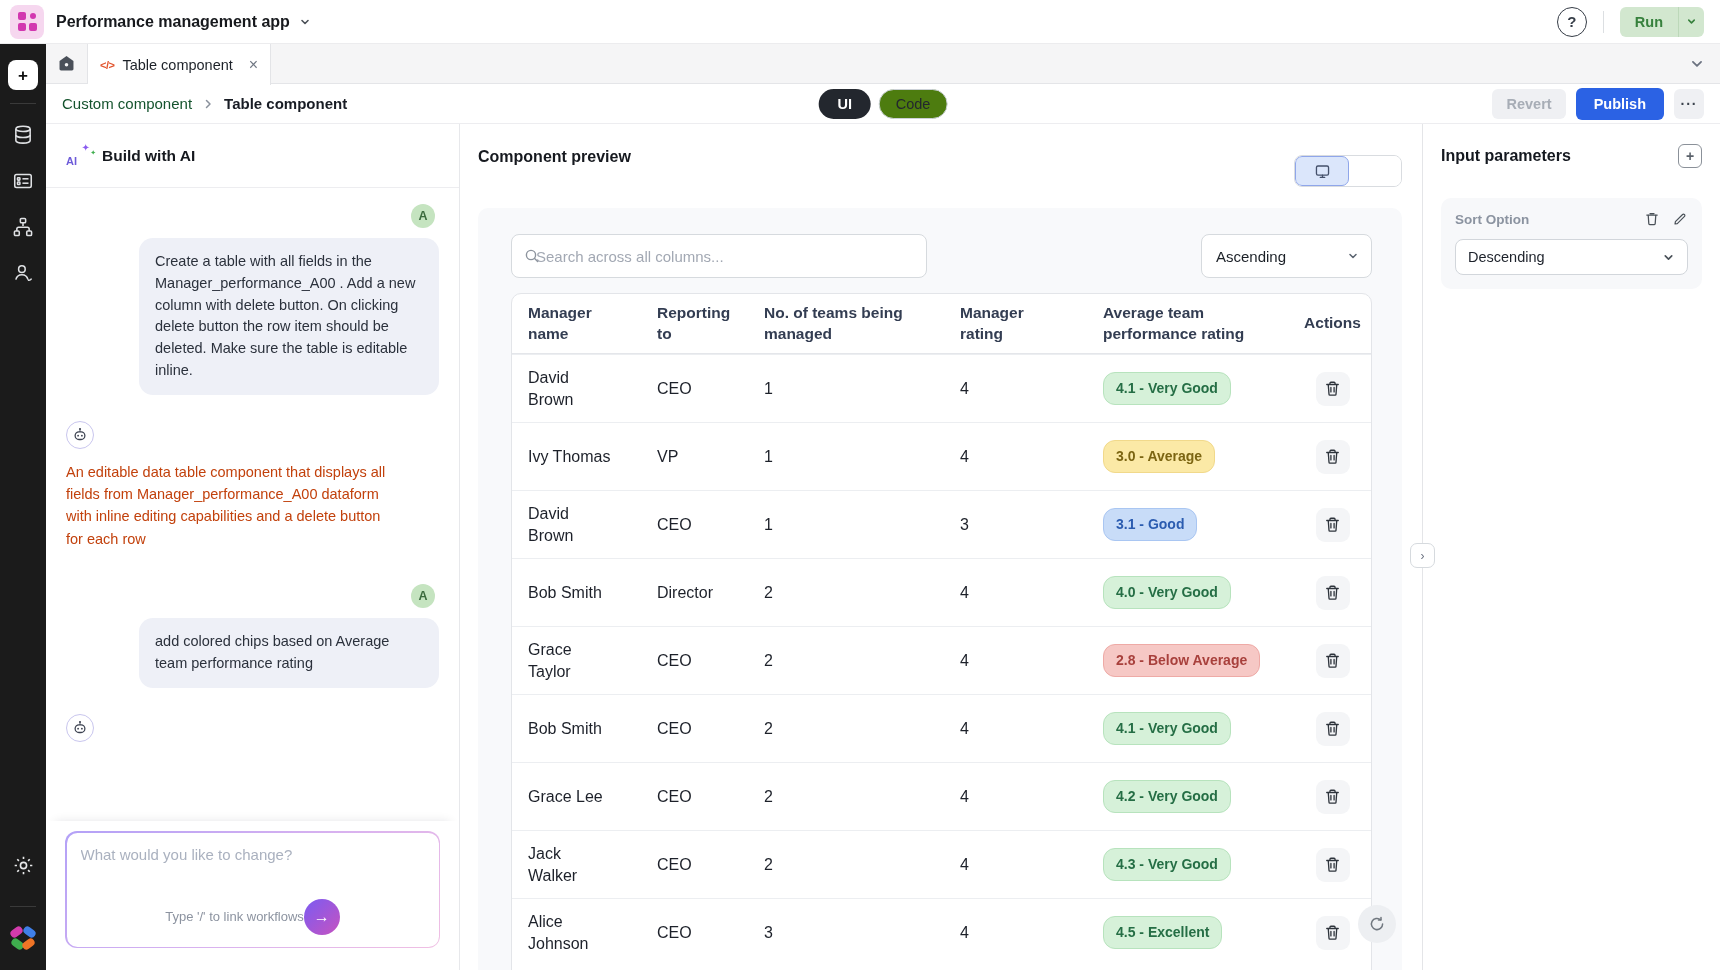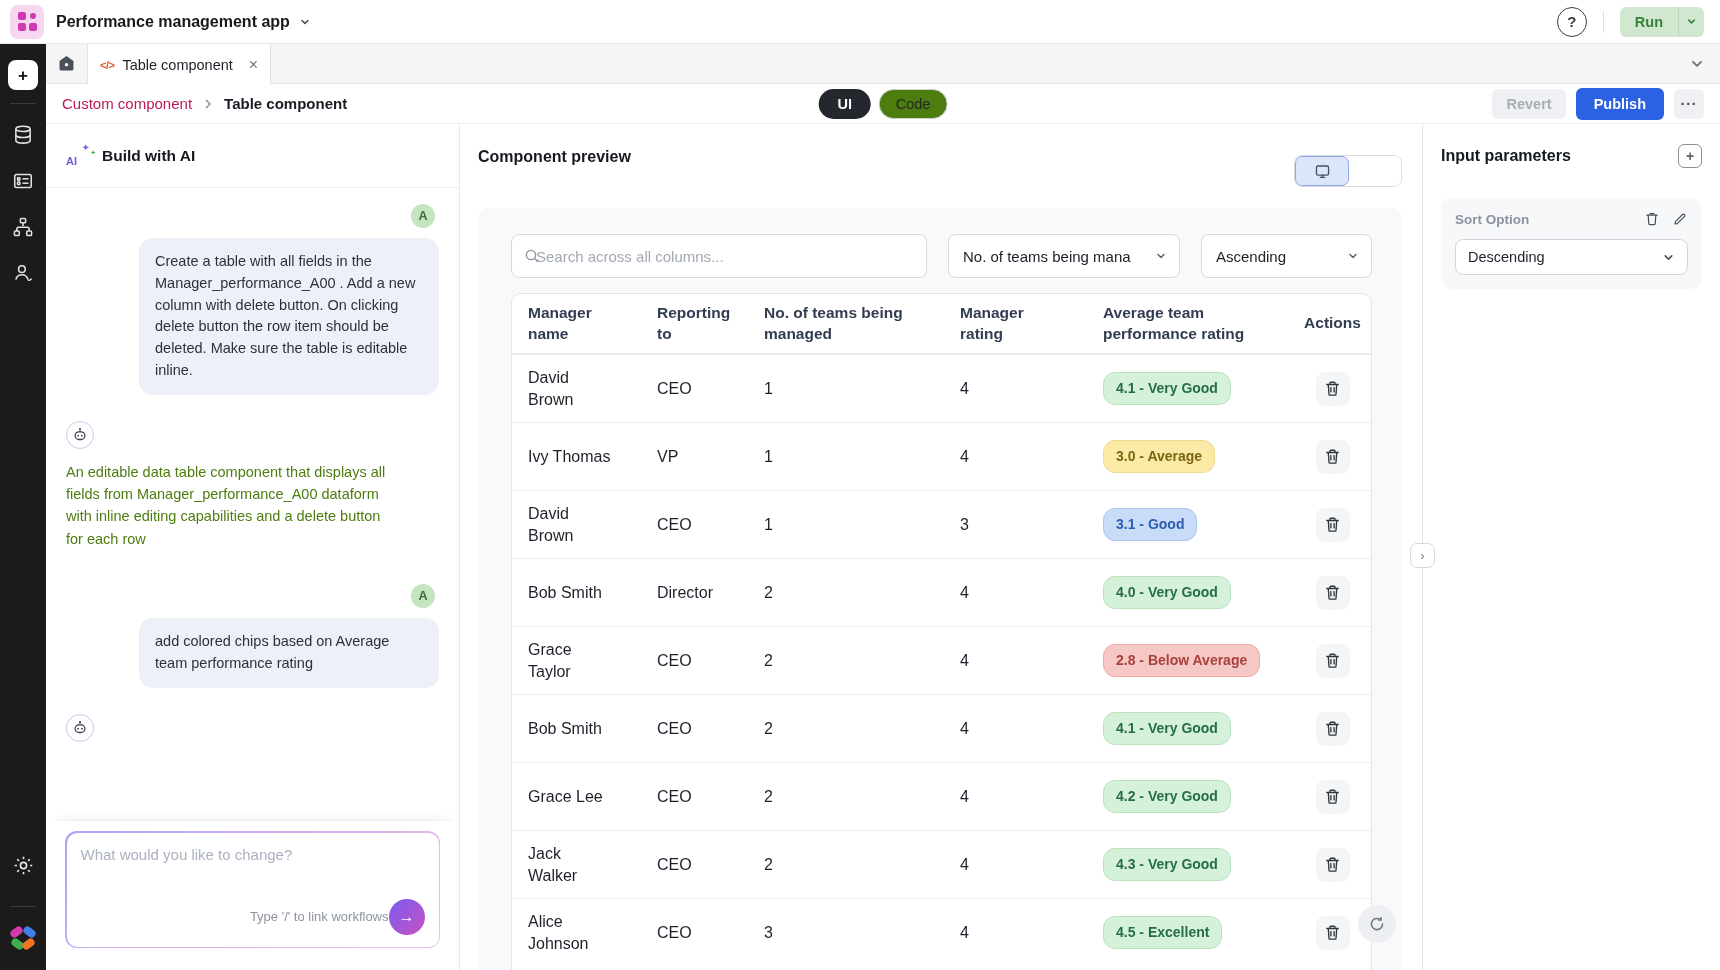--- a/index.html
+++ b/index.html
@@ -49,21 +49,21 @@
   .tab-active { display:flex; align-items:center; gap:8px; padding:0 12px; background:#fff;
     border-right:1px solid #e3e4e7; height:41px; cursor:pointer; }
   .codetag { font-size:11px; font-weight:700; color:#e2552e; letter-spacing:-0.5px; }
   .tablabel { font-size:14.5px; color:#1c2128; }
   .tabclose { font-size:16px; color:#707783; margin-left:8px; background:none; border:none; cursor:pointer; line-height:1; }
   .tabbar-chev { margin-left:auto; margin-right:16px; display:flex; align-items:center; cursor:pointer; background:none; border:none; }
 
   
   .crumbbar { position:absolute; left:46px; top:84px; width:1674px; height:40px; background:#fff;
     border-bottom:1px solid #ededf0; display:flex; align-items:center; padding:0 16px; z-index:9; }
-  .crumb-parent { font-size:15px; color:#be185d; cursor:pointer; }
+  .crumb-parent { font-size:15px; color:#14532d; cursor:pointer; }
   .crumb-sep { margin:0 10px; display:flex; }
   .crumb-current { font-size:15px; font-weight:700; color:#181c24; }
   .mode-toggle { position:absolute; left:50%; transform:translateX(-50%); display:flex; gap:8px; }
   .pill-ui { min-width:52px; height:30px; border-radius:16px; background:#23272e; color:#fff;
     font-weight:700; font-size:14.5px; border:none; padding:0 16px; cursor:pointer; }
   .pill-code { min-width:66px; height:30px; border-radius:16px; background:#4d7c0f; color:#23272e;
     font-size:14.5px; border:1px solid #ccd1d7; padding:0 16px; cursor:pointer; }
   .crumb-right { margin-left:auto; display:flex; align-items:center; gap:10px; }
   .revertbtn { height:30px; padding:0 14px; border-radius:6px; background:#eff0f3; color:#a7adb6;
     font-size:14.5px; font-weight:600; border:none; cursor:pointer;text-align:right; }
@@ -82,29 +82,29 @@
   .ai-icon .sp2 { position:absolute; right:-4px; top:4px; font-size:7px; color:#3fae4e; }
   .chat-title { font-size:15.5px; font-weight:700; color:#15181e; }
   .chat-scroll { flex:1; overflow:hidden; padding:16px 20px 0 20px; }
   .msg-avatar-row { display:flex; justify-content:flex-end; padding-right:4px; margin-bottom:10px; }
   .avatarA { width:24px; height:24px; border-radius:50%; background:#c5e4c0; color:#3c6b3e;
     font-size:12.5px; font-weight:700; display:flex; align-items:center; justify-content:center; }
   .bubble { margin-left:auto; max-width:300px; background:#eef0f7; border-radius:14px; padding:13px 16px;
     font-size:14.5px; line-height:1.5; color:#2b313c; }
   .bot-avatar { width:28px; height:28px; border-radius:50%; border:1.5px solid #c9c6ee; background:#fff;
     display:flex; align-items:center; justify-content:center; margin-top:26px; }
-  .ai-text { margin-top:12px; max-width:330px; font-size:14.5px; line-height:1.55; color:#4d7c0f; }
+  .ai-text { margin-top:12px; max-width:330px; font-size:14.5px; line-height:1.55; color:#c2410c; }
   .gap-lg { margin-top:34px; }
   .chat-inputwrap { flex:none; padding:10px 19px 22px 19px; box-shadow:0 -8px 10px -9px rgba(20,20,40,.12); }
   .chat-input { border-radius:12px; padding:1.5px; background:linear-gradient(140deg,#b3a1f7 0%,#d9b2ef 55%,#f0bfe3 100%); }
   .chat-input-inner { background:#fff; border-radius:10.5px; height:114px; display:flex; flex-direction:column; padding:13px 14px 12px 14px; }
   .chat-textarea { border:none; outline:none; resize:none; flex:1; font-family:"Liberation Sans",sans-serif;
     font-size:15px; color:#2b313c; }
   .chat-textarea::placeholder { color:#aab1bf; }
-  .chat-input-bottom { display:flex; align-items:center; justify-content:flex-end; }
+  .chat-input-bottom { display:flex; align-items:center; justify-content:center; }
   .chat-hint { font-size:13px; color:#8c93a0; }
   .sendbtn { width:36px; height:36px; border-radius:50%; border:none; cursor:pointer; color:#fff; font-size:16px;
     background:linear-gradient(135deg,#7b5bf2,#c653c0); display:flex; align-items:center; justify-content:center; }
 
   
   .preview { position:absolute; left:460px; top:124px; width:962px; height:846px; background:#fff; overflow:hidden; }
   .preview-title { position:absolute; left:18px; top:24px; font-size:16px; font-weight:600; color:#16191f; }
   .view-toggle { position:absolute; right:20px; top:31px; width:108px; height:32px; border:1px solid #d9dce0;
     border-radius:8px; background:#fff; display:flex; overflow:hidden; }
   .seg-preview { flex:1; background:#dbe6fb; border:1.5px solid #8fa6ea; border-radius:7px;
@@ -363,26 +363,20 @@
 
   <div class="pcard">
     <div class="searchbox">
       <svg width="16" height="16" viewBox="0 0 16 16">
         <circle cx="7" cy="7" r="4.6" stroke="#8d949e" stroke-width="1.4" fill="none"></circle>
         <path d="m10.6 10.6 3 3" stroke="#8d949e" stroke-width="1.4" stroke-linecap="round"></path>
       </svg>
       <input placeholder="Search across all columns..." style="">
     </div>
 
-    <div class="dd dd1">
-      <span>No. of teams being mana</span>
-      <svg width="12" height="12" viewBox="0 0 12 12">
-          <path d="m3 4.5 3 3 3-3" stroke="#5b6470" stroke-width="1.5" fill="none" stroke-linecap="round" stroke-linejoin="round"></path>
-        </svg>
-    </div>
     <div class="dd dd2">
       <span>Ascending</span>
       <svg width="12" height="12" viewBox="0 0 12 12">
           <path d="m3 4.5 3 3 3-3" stroke="#5b6470" stroke-width="1.5" fill="none" stroke-linecap="round" stroke-linejoin="round"></path>
         </svg>
     </div>
 
     <div class="datatable">
       <div class="thead">
         <div class="th h1"><span>Manager name</span></div>

